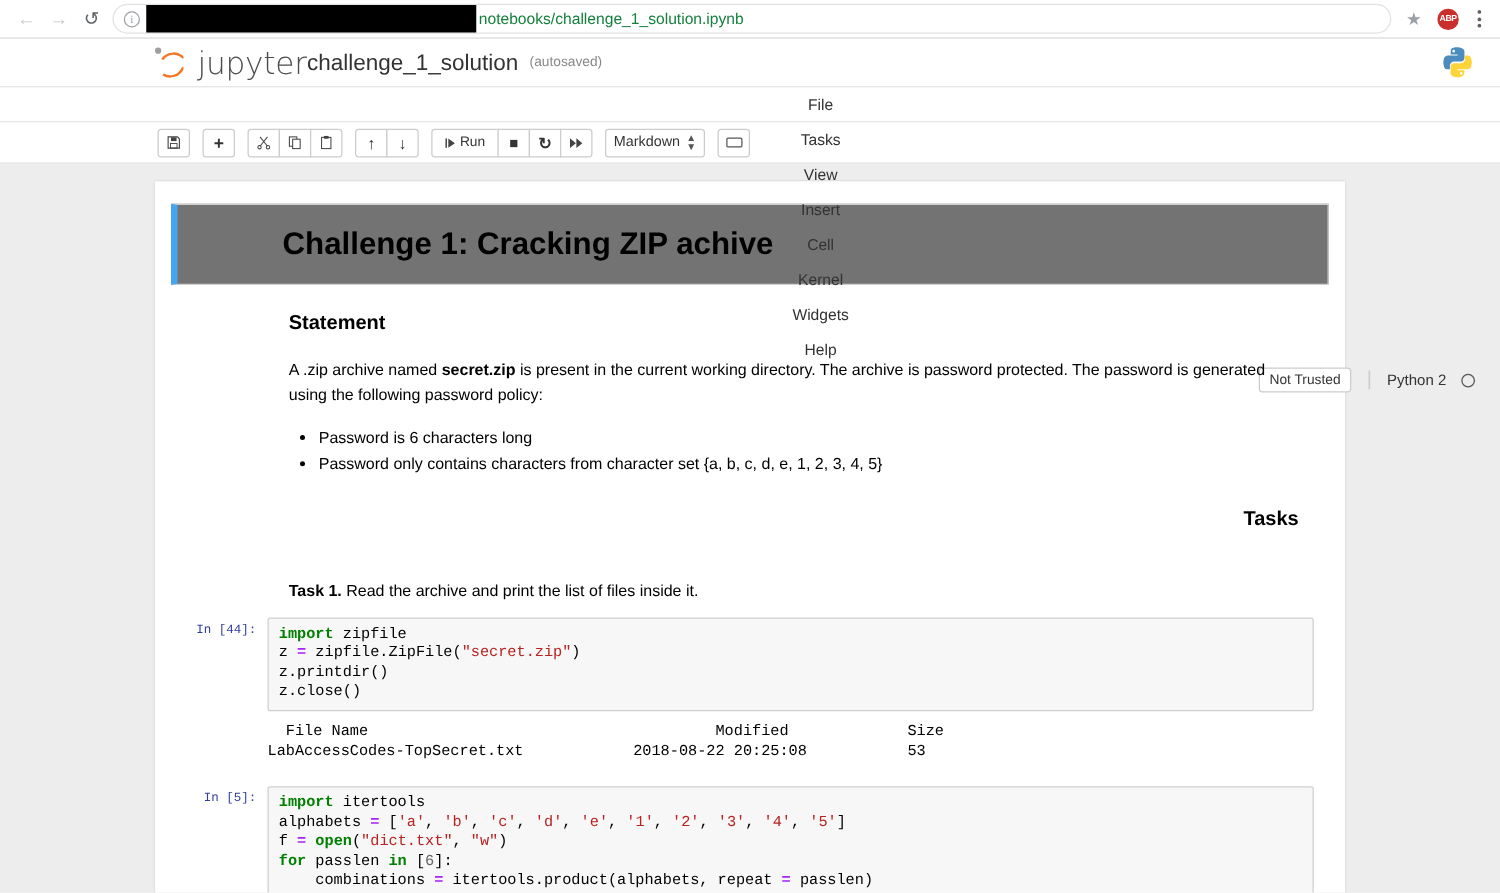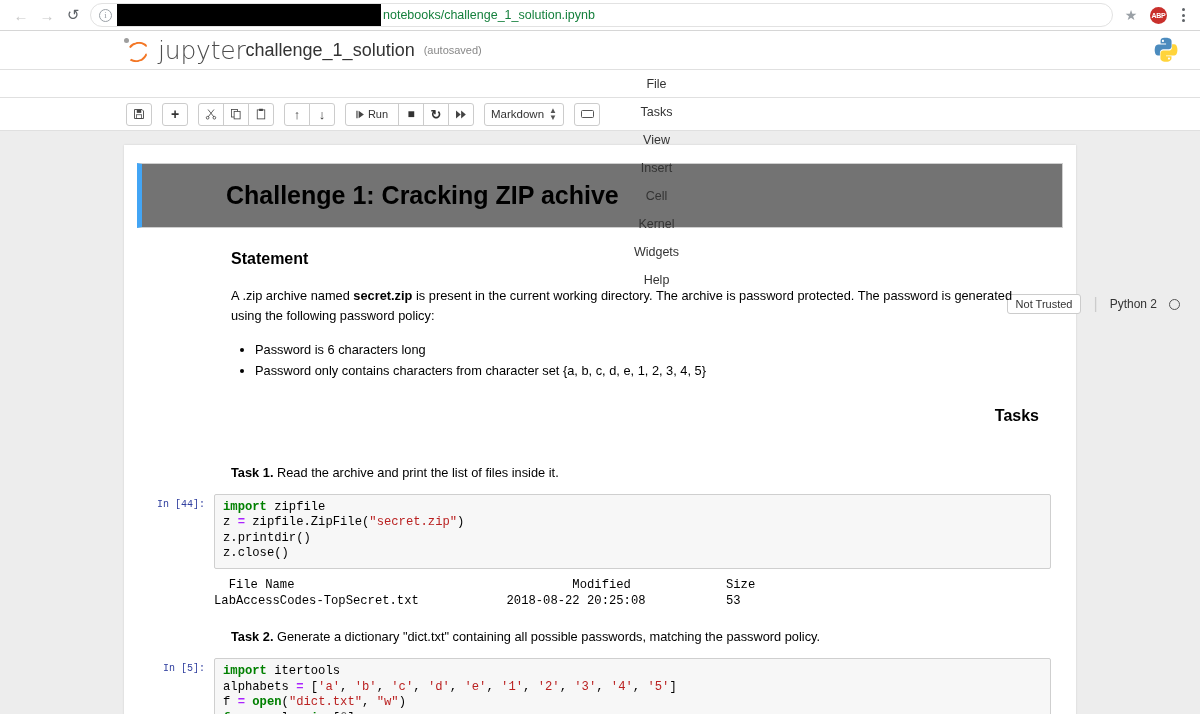--- a/index.html
+++ b/index.html
@@ -463,25 +463,20 @@
 z.close()</pre>
         </div>
       </div>
 
       <div class="out-area">
         <div class="prompt"></div>
         <pre class="output">  File Name                                      Modified             Size
 LabAccessCodes-TopSecret.txt            2018-08-22 20:25:08           53</pre>
       </div>
 
-      <div class="md-body">
-        <p class="task-line">
-          <b>Task 2.</b><span> Generate a dictionary "dict.txt" containing all possible passwords, matching the password policy.</span>
-        </p>
-      </div>
 
       <div class="code-cell">
         <div class="prompt">In [5]:</div>
         <div class="input-area">
 <pre class="code"><span class="kw">import</span> itertools
 alphabets <span class="op">=</span> [<span class="str">'a'</span>, <span class="str">'b'</span>, <span class="str">'c'</span>, <span class="str">'d'</span>, <span class="str">'e'</span>, <span class="str">'1'</span>, <span class="str">'2'</span>, <span class="str">'3'</span>, <span class="str">'4'</span>, <span class="str">'5'</span>]
 f <span class="op">=</span> <span class="kw">open</span>(<span class="str">"dict.txt"</span>, <span class="str">"w"</span>)
 <span class="kw">for</span> passlen <span class="kw">in</span> [<span class="num">6</span>]:
     combinations <span class="op">=</span> itertools.product(alphabets, repeat <span class="op">=</span> passlen)
      combination  combinations:

